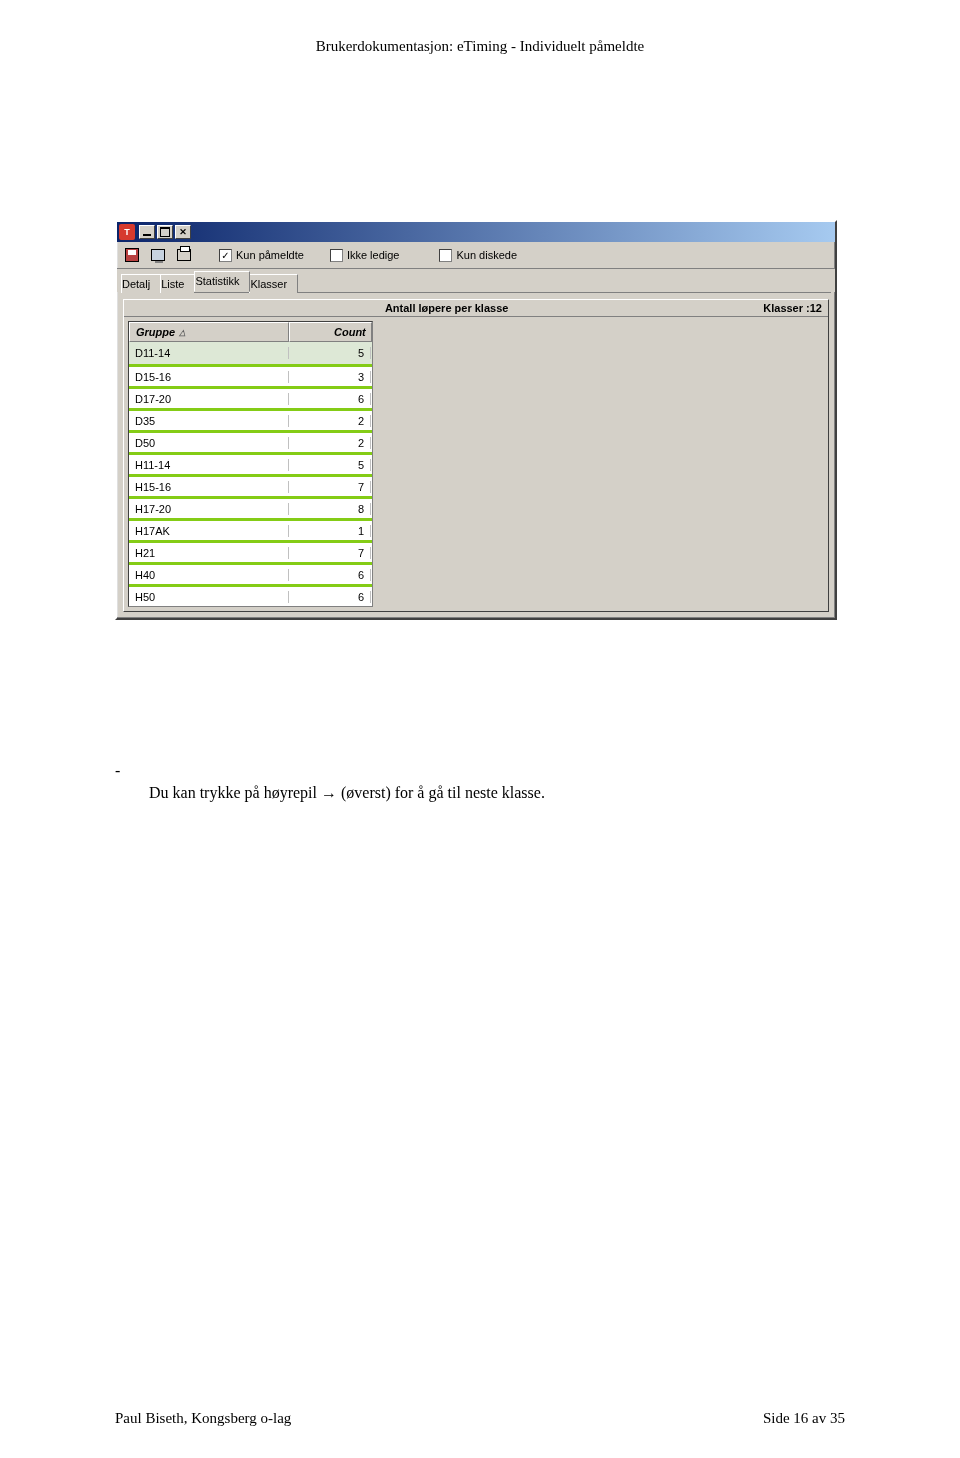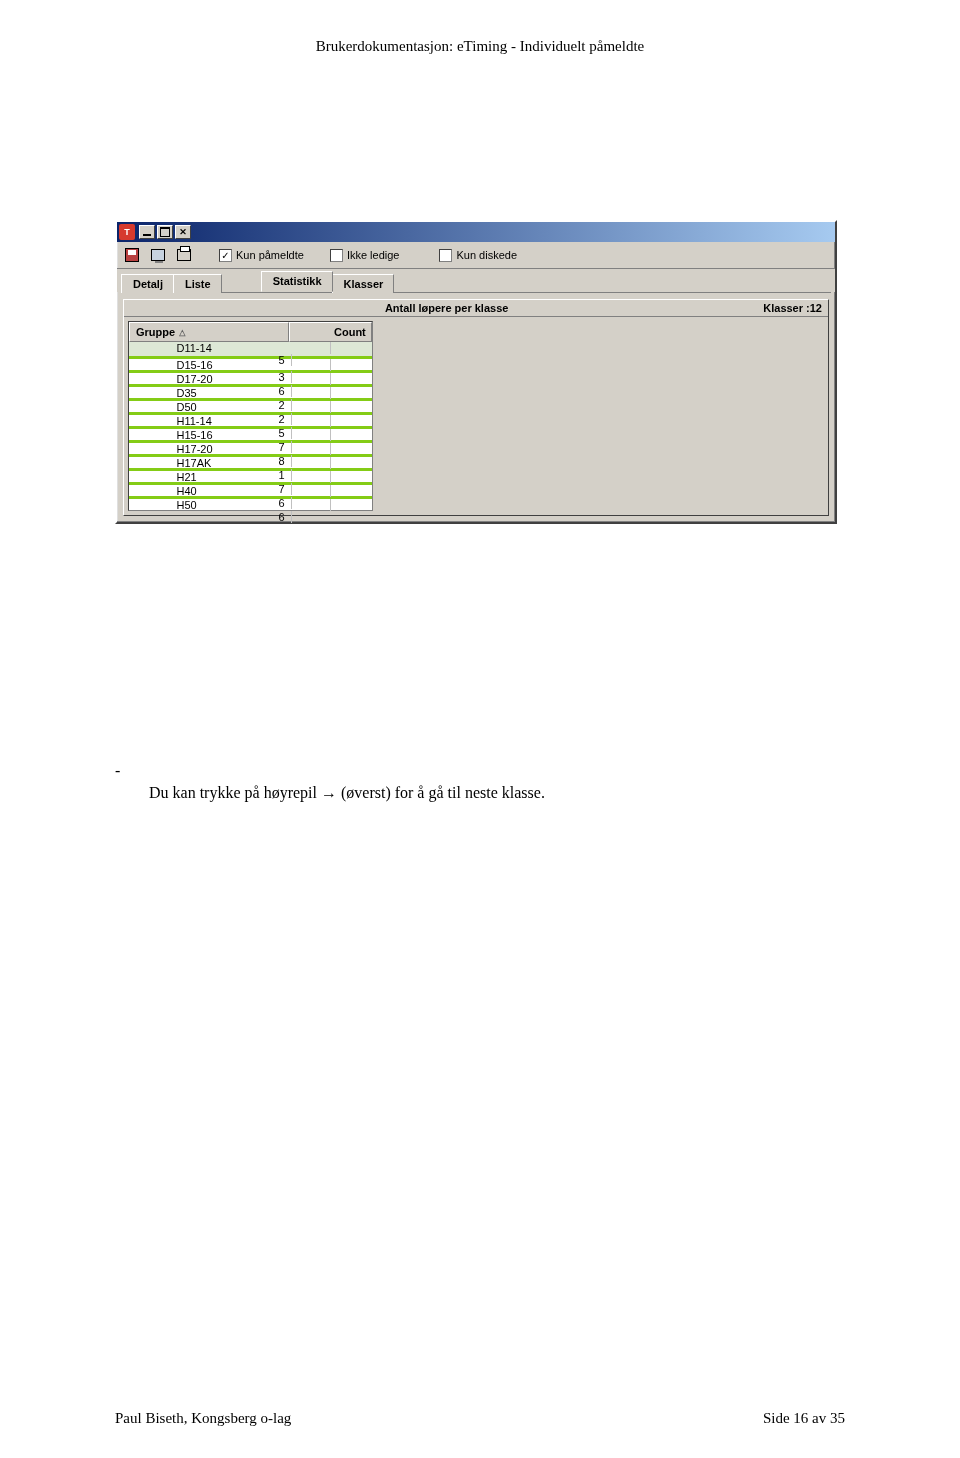--- a/index.html
+++ b/index.html
@@ -120,34 +120,32 @@
     gap:0;
     align-items:flex-end;
     background:#d4d0c8;
   }
   .tab {
     background:#d4d0c8;
     border:1px solid #808080;
     border-top-color:#fff;
     border-left-color:#fff;
     border-bottom:none;
-    padding:3px 10px 3px 11px;
+    padding:3px 10px 3px 0;
     font-size:11px;
     margin-right:-1px;
     position:relative;
     top:1px;
-    font-weight:bold;
   }
   .tab.active {
     background:#d4d0c8;
     border-bottom:1px solid #d4d0c8;
     z-index:2;
     top:0;
     padding-bottom:4px;
-    margin-left:40px;
   }
   .tabsline{height:1px;background:#fff;border-bottom:1px solid #808080;margin:0 4px;}
 
   .panel {
     margin:6px;
     border:1px solid #808080;
     border-top-color:#fff;
     border-left-color:#fff;
     border-right-color:#404040;
     border-bottom-color:#404040;
@@ -174,26 +172,27 @@
     display:flex;
     background:#d4d0c8;
   }
   .gh {
     border:1px solid #fff;
     border-right-color:#808080;
     border-bottom-color:#808080;
     padding:3px 6px;
     font-weight:bold;
     font-size:11px;
+    font-style:italic;
   }
   .gh.c1{width:160px;text-align:left;display:flex;align-items:center;gap:4px;}
   .gh.c2{width:83px;text-align:right;padding-left:44px;}
   .sortglyph{font-size:8px;color:#606060;}
   .gridbody{}
-  .row{display:flex;height:14px;align-items:center;flex-direction:column;}
+  .row{display:flex;height:22px;align-items:center;}
   .row.sel{background:#dde8d6;}
   .cell{padding:0 6px;font-size:11px;}
   .cell.c1{width:160px;border-right:1px solid #c0c0c0;}
   .cell.c2{width:82px;text-align:right;border-right:1px solid #c0c0c0;}
   .row + .row{border-top:3px solid #84cc16;}
 
   .body-text {
     position:absolute;
     left:115px;
     top:760px;

